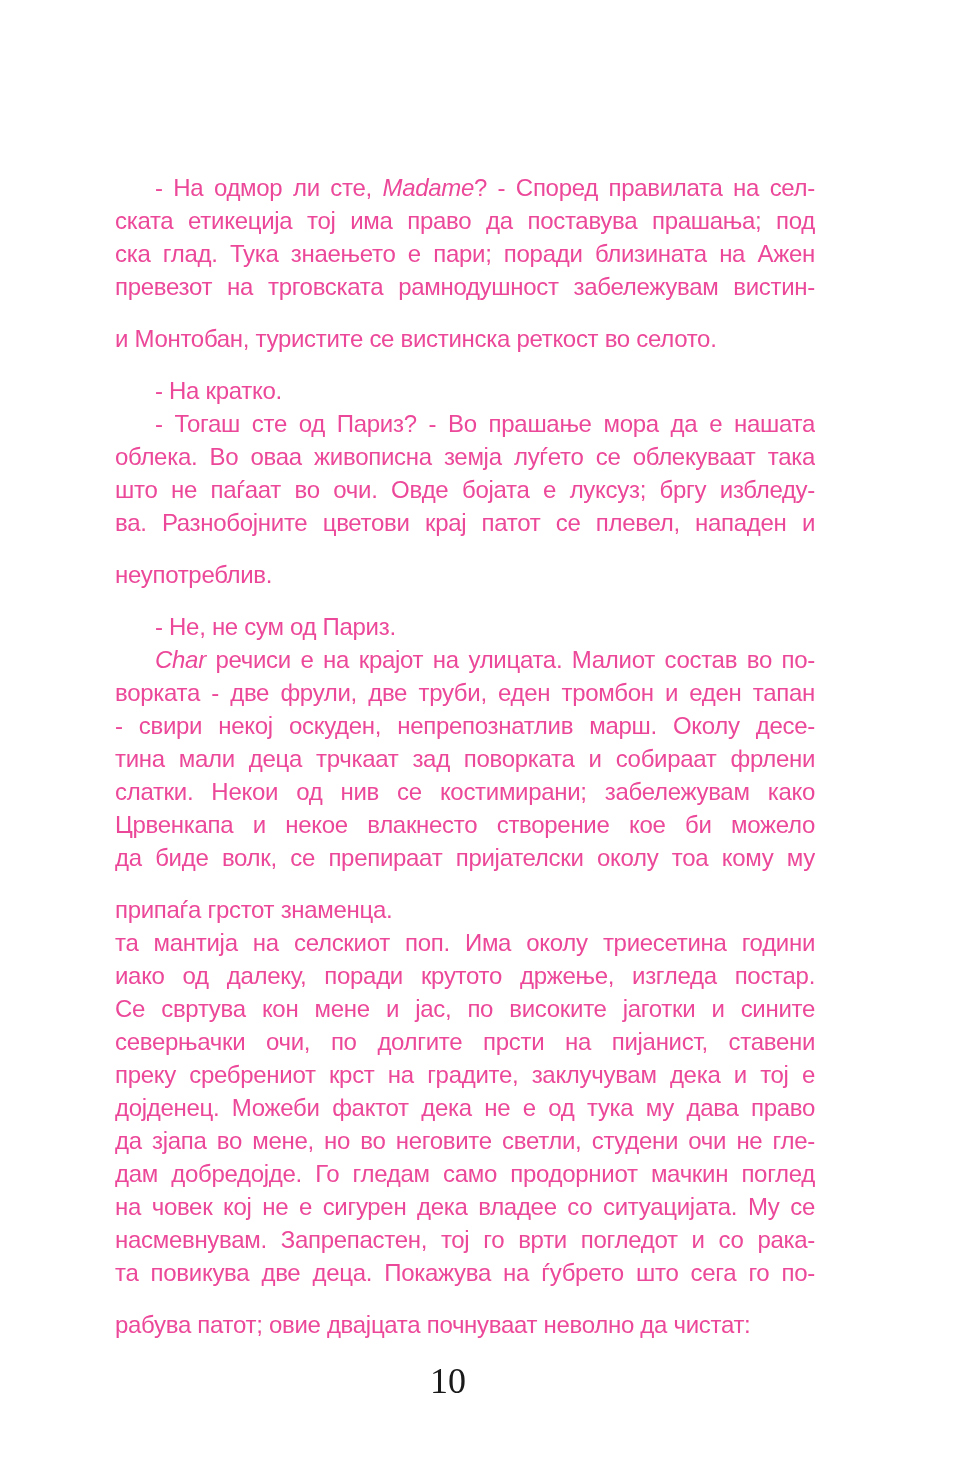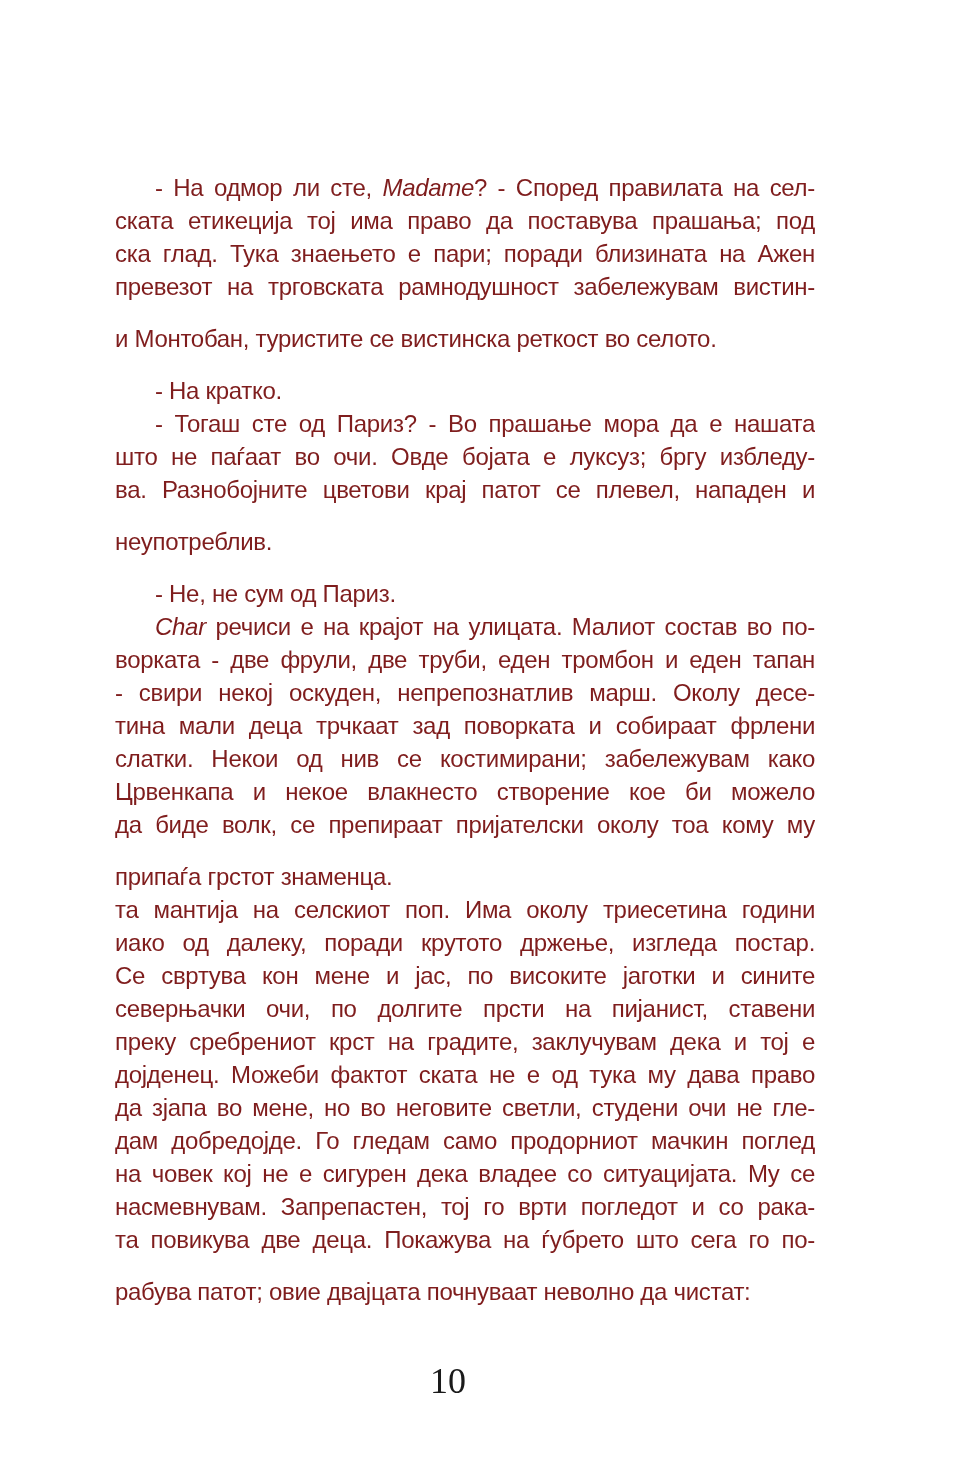--- a/index.html
+++ b/index.html
@@ -13,21 +13,21 @@
     height: 1482px;
     background: #ffffff;
     overflow: hidden;
     font-family: "Liberation Sans", "DejaVu Sans", sans-serif;
   }
   .page-text {
     position: absolute;
     left: 115px;
     top: 171px;
     width: 700px;
-    color: #7f1d1d;
+    color: #ec4899;
     font-size: 24px;
     line-height: 33px;
     letter-spacing: -0.3px;
   }
   .paragraph {
     margin: 0;
     padding: 0;
   }
   .line {
     height: 33px;
@@ -68,20 +68,21 @@
         <div class="line"><span>ската етикеција тој има право да поставува прашања; под</span></div>
         <div class="line"><span>ска глад. Тука знаењето е пари; поради близината на Ажен</span></div>
         <div class="line"><span>превезот на трговската рамнодушност забележувам вистин-</span></div>
         <div class="line last"><span>и Монтобан, туристите се вистинска реткост во селото.</span></div>
       </div>
       <div class="paragraph">
         <div class="line first last"><span>- На кратко.</span></div>
       </div>
       <div class="paragraph">
         <div class="line first"><span>- Тогаш сте од Париз? - Во прашање мора да е нашата</span></div>
+        <div class="line"><span>облека. Во оваа живописна земја луѓето се облекуваат така</span></div>
         <div class="line"><span>што не паѓаат во очи. Овде бојата е луксуз; бргу избледу-</span></div>
         <div class="line"><span>ва. Разнобојните цветови крај патот се плевел, нападен и</span></div>
         <div class="line last"><span>неупотреблив.</span></div>
       </div>
       <div class="paragraph">
         <div class="line first last"><span>- Не, не сум од Париз.</span></div>
       </div>
       <div class="paragraph">
         <div class="line first"><em>Char</em><span> речиси е на крајот на улицата. Малиот состав во по-</span></div>
         <div class="line"><span>ворката - две фрули, две труби, еден тромбон и еден тапан</span></div>
@@ -91,21 +92,21 @@
         <div class="line"><span>Црвенкапа и некое влакнесто створение кое би можело</span></div>
         <div class="line"><span>да биде волк, се препираат пријателски околу тоа кому му</span></div>
         <div class="line last"><span>припаѓа грстот знаменца.</span></div>
       </div>
       <div class="paragraph">
         <div class="line"><span>та мантија на селскиот поп. Има околу триесетина години</span></div>
         <div class="line"><span>иако од далеку, поради крутото држење, изгледа постар.</span></div>
         <div class="line"><span>Се свртува кон мене и јас, по високите јаготки и сините</span></div>
         <div class="line"><span>северњачки очи, по долгите прсти на пијанист, ставени</span></div>
         <div class="line"><span>преку сребрениот крст на градите, заклучувам дека и тој е</span></div>
-        <div class="line"><span>дојденец. Можеби фактот ската не е од тука му дава право</span></div>
+        <div class="line"><span>дојденец. Можеби фактот дека не е од тука му дава право</span></div>
         <div class="line"><span>да зјапа во мене, но во неговите светли, студени очи не гле-</span></div>
         <div class="line"><span>дам добредојде. Го гледам само продорниот мачкин поглед</span></div>
         <div class="line"><span>на човек кој не е сигурен дека владее со ситуацијата. Му се</span></div>
         <div class="line"><span>насмевнувам. Запрепастен, тој го врти погледот и со рака-</span></div>
         <div class="line"><span>та повикува две деца. Покажува на ѓубрето што сега го по-</span></div>
         <div class="line last"><span>рабува патот; овие двајцата почнуваат неволно да чистат:</span></div>
       </div>
     </div>
   <div class="page-number">10</div>
 </div>

